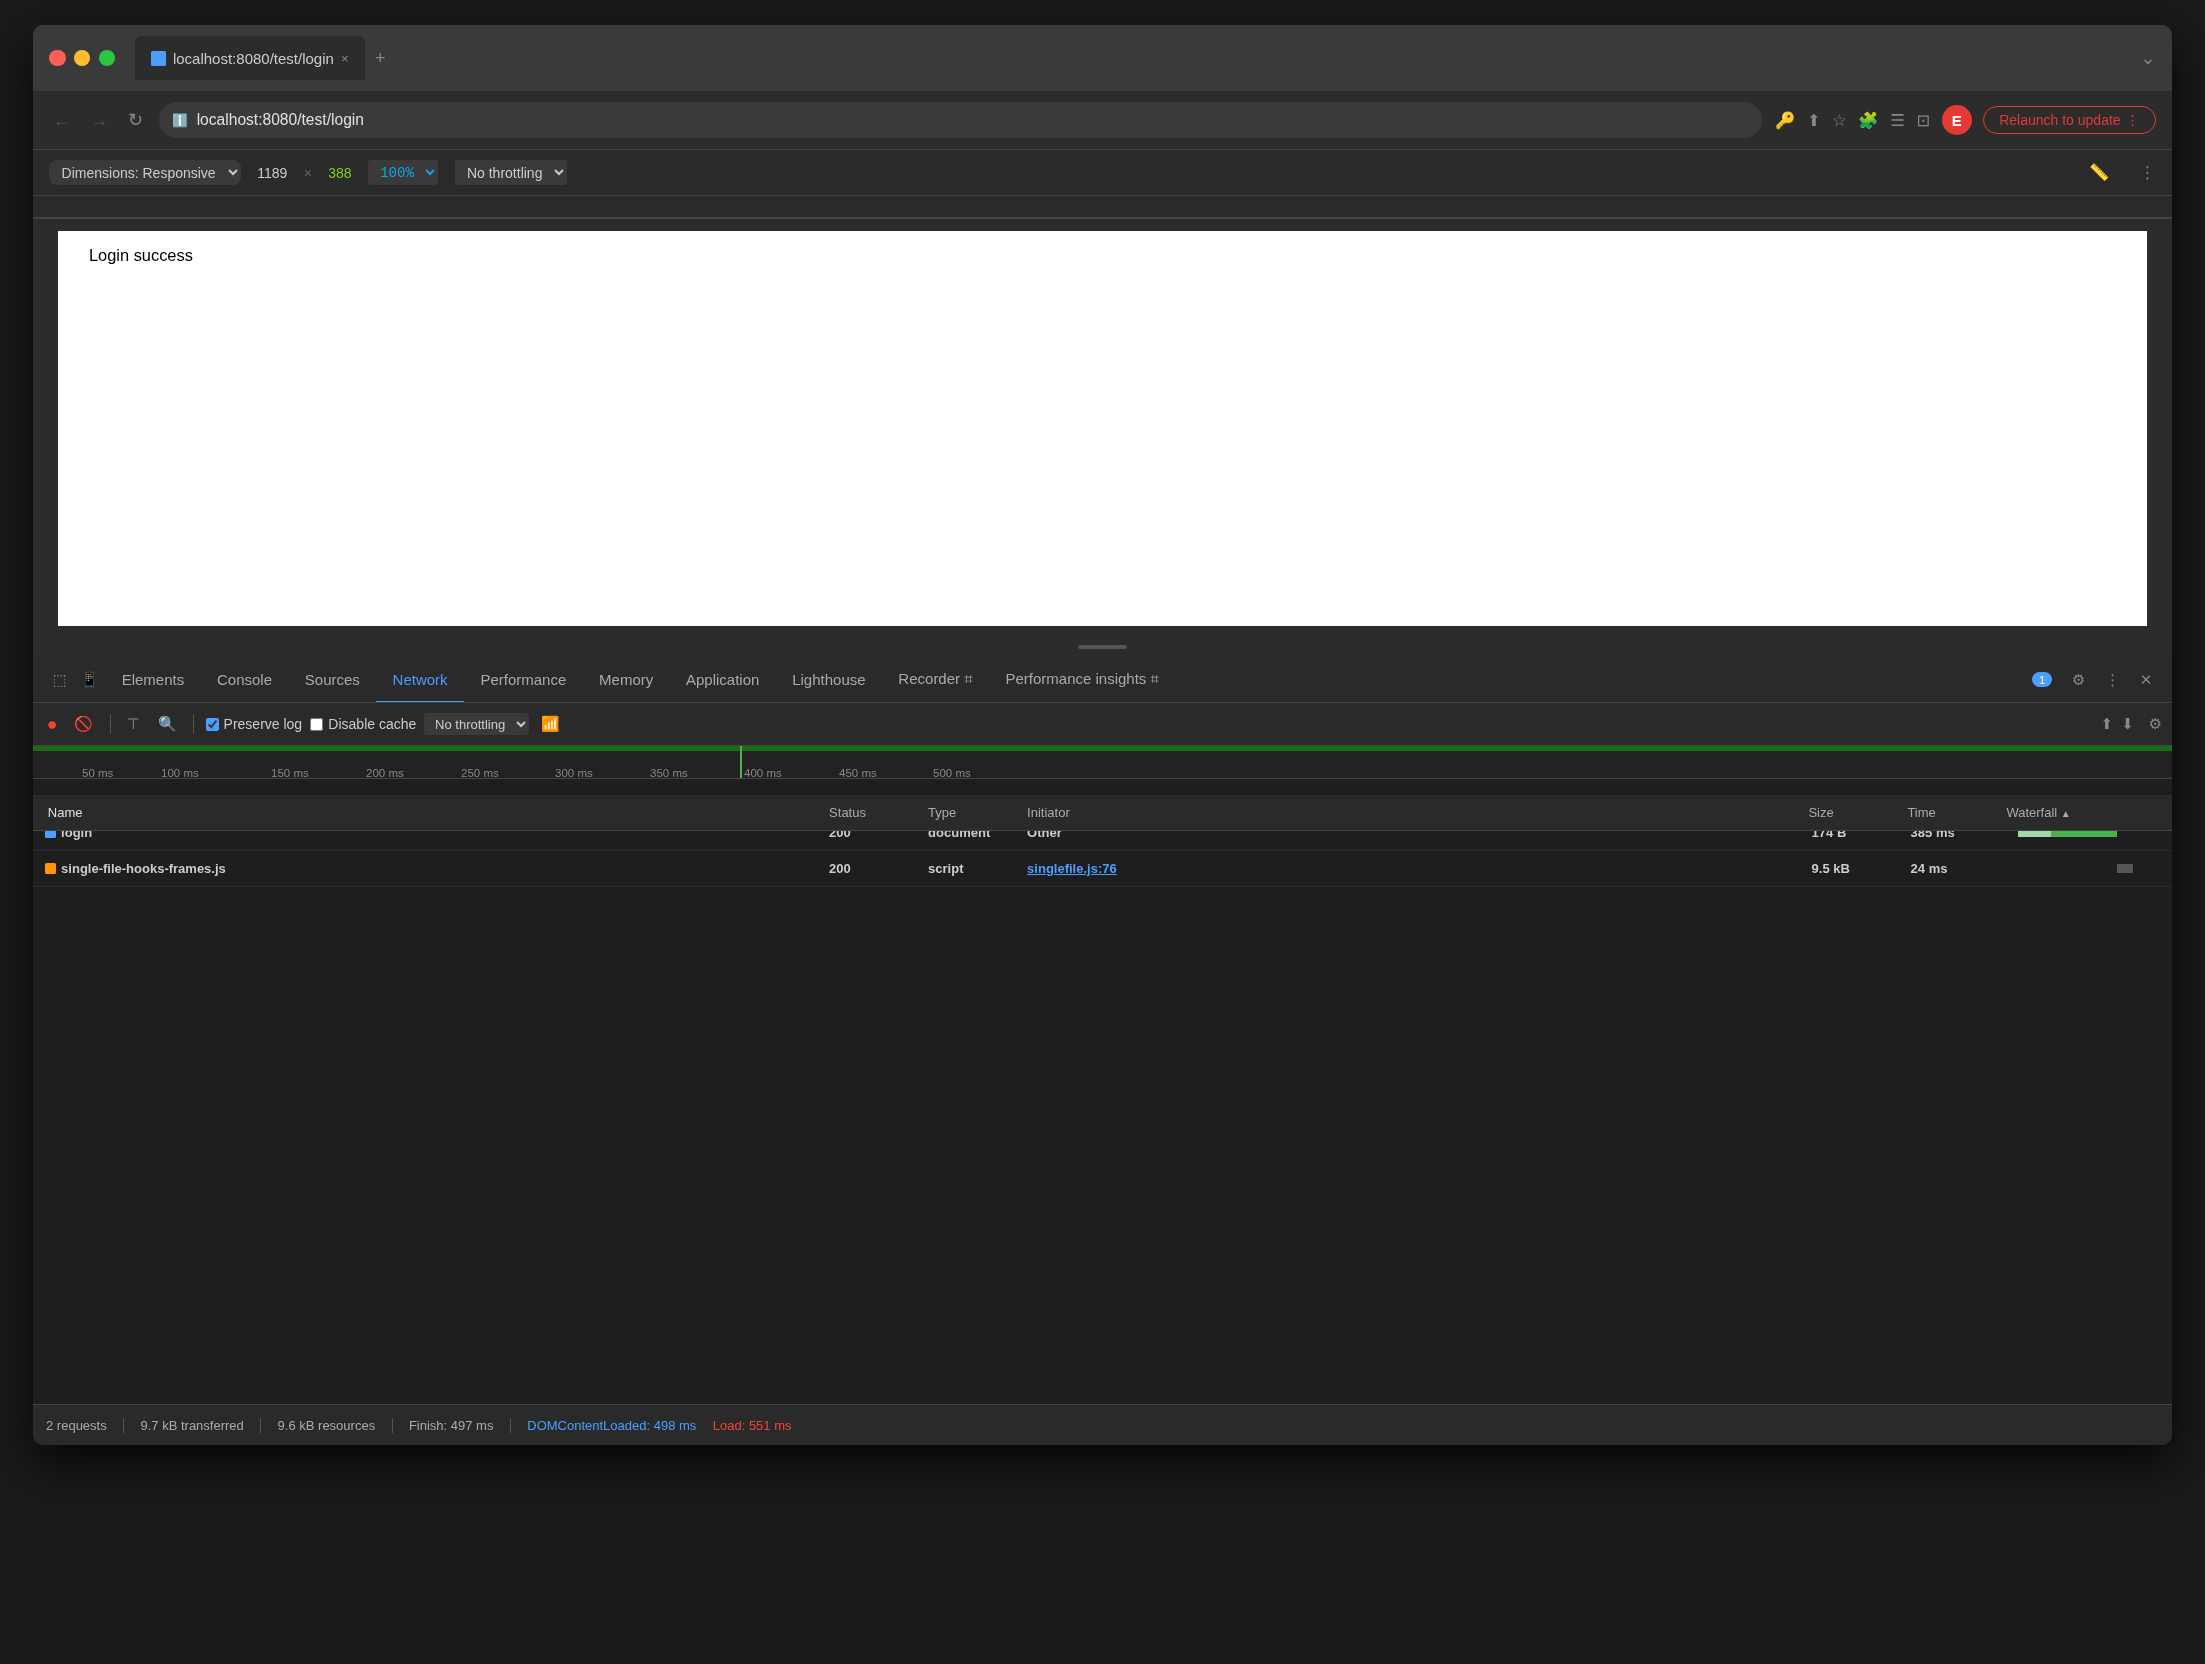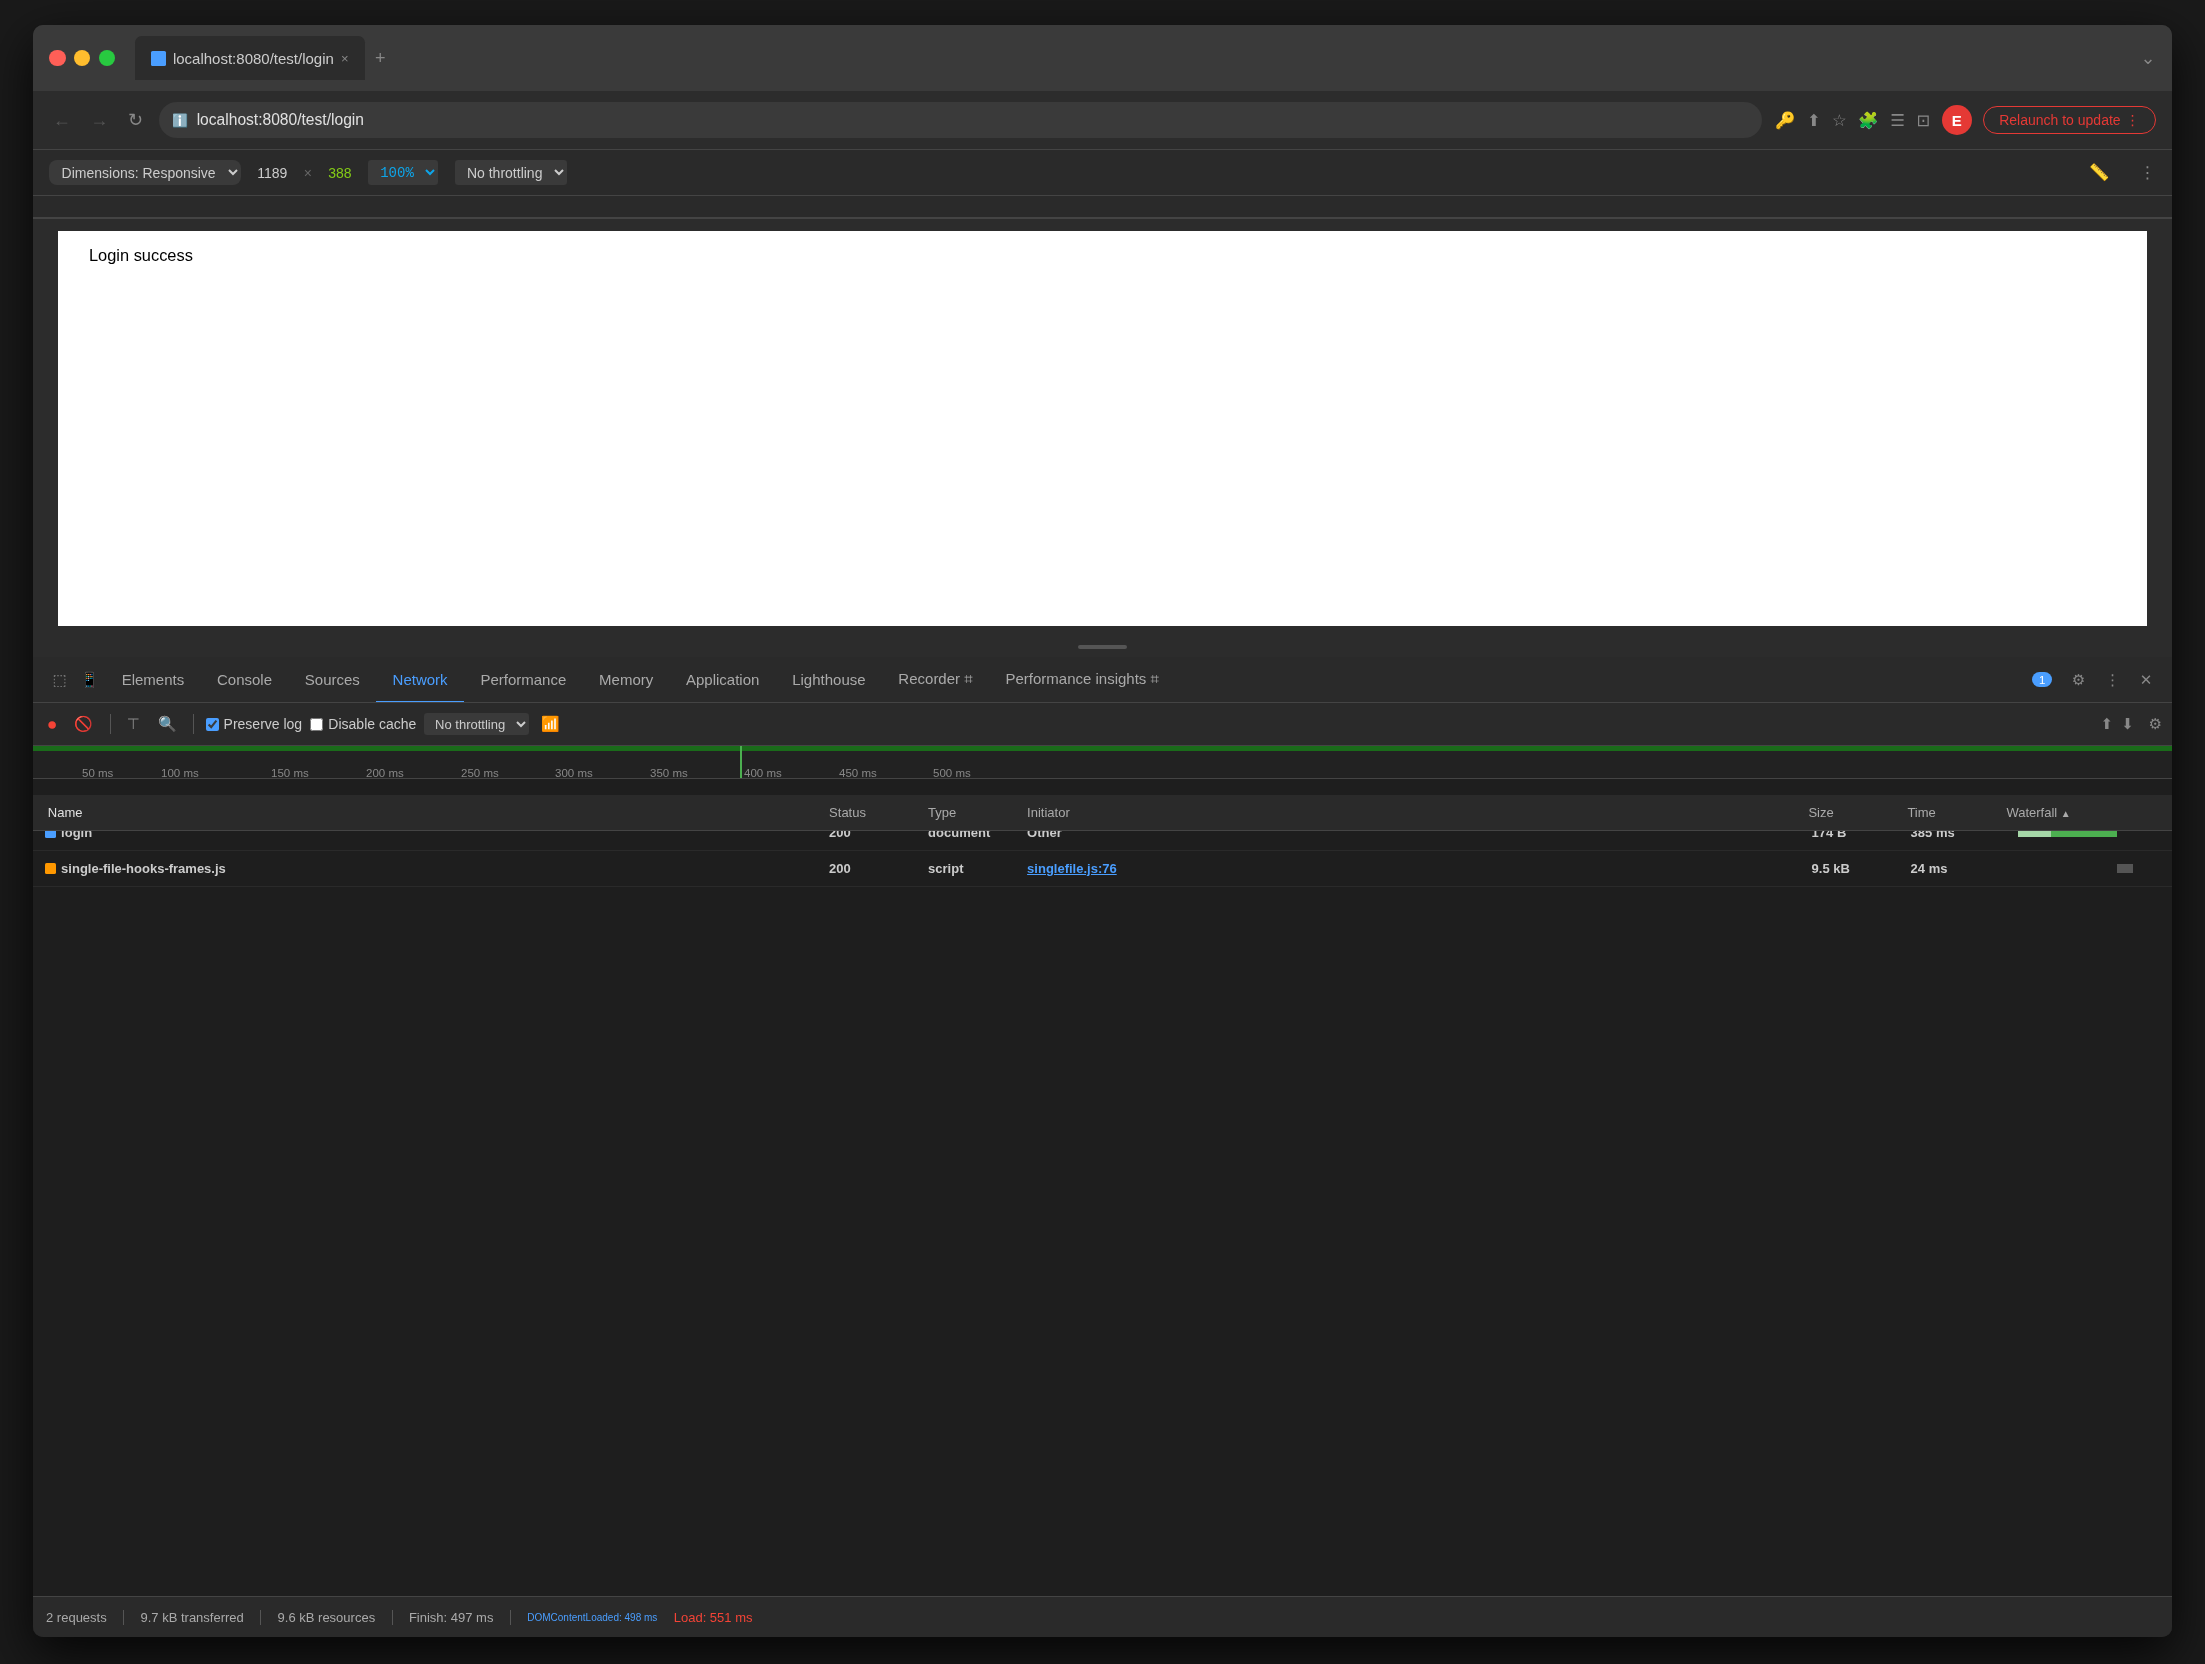--- a/index.html
+++ b/index.html
@@ -9,21 +9,21 @@
       width: 2205px;
       height: 1664px;
       overflow: hidden;
     }
 
     
     .browser-window {
       background: #2c2c2c;
       border-radius: 10px;
       margin: 25px 33px;
-      height: 1612px;
+      height: 1420px;
       display: flex;
       flex-direction: column;
       overflow: hidden;
       box-shadow: 0 16.4px 49px rgba(0,0,0,0.8);
     }
 
     
     .title-bar {
       background: #3a3a3a;
       height: 66px;
@@ -488,21 +488,21 @@
       flex-shrink: 0;
     }
     .sb-item {
       color: #aaa;
       font-size: 13px;
       padding-right: 16.4px;
       border-right: 0.8px solid #555;
       margin-right: 16.4px;
     }
     .sb-item:last-of-type { border-right: none; }
-    .sb-domcontent { color: #4a9eff; font-size: 10px; margin-right: 16.4px; }
+    .sb-domcontent { color: #4a9eff; font-size: 13px; margin-right: 16.4px; }
     .sb-load { color: #f44336; font-size: 13px; }
 
     
     ::-webkit-scrollbar { width: 6.6px; }
     ::-webkit-scrollbar-track { background: #1e1e1e; }
     ::-webkit-scrollbar-thumb { background: #555; border-radius: 3.3px; }
   </style>
 </head>
 <body>
 

